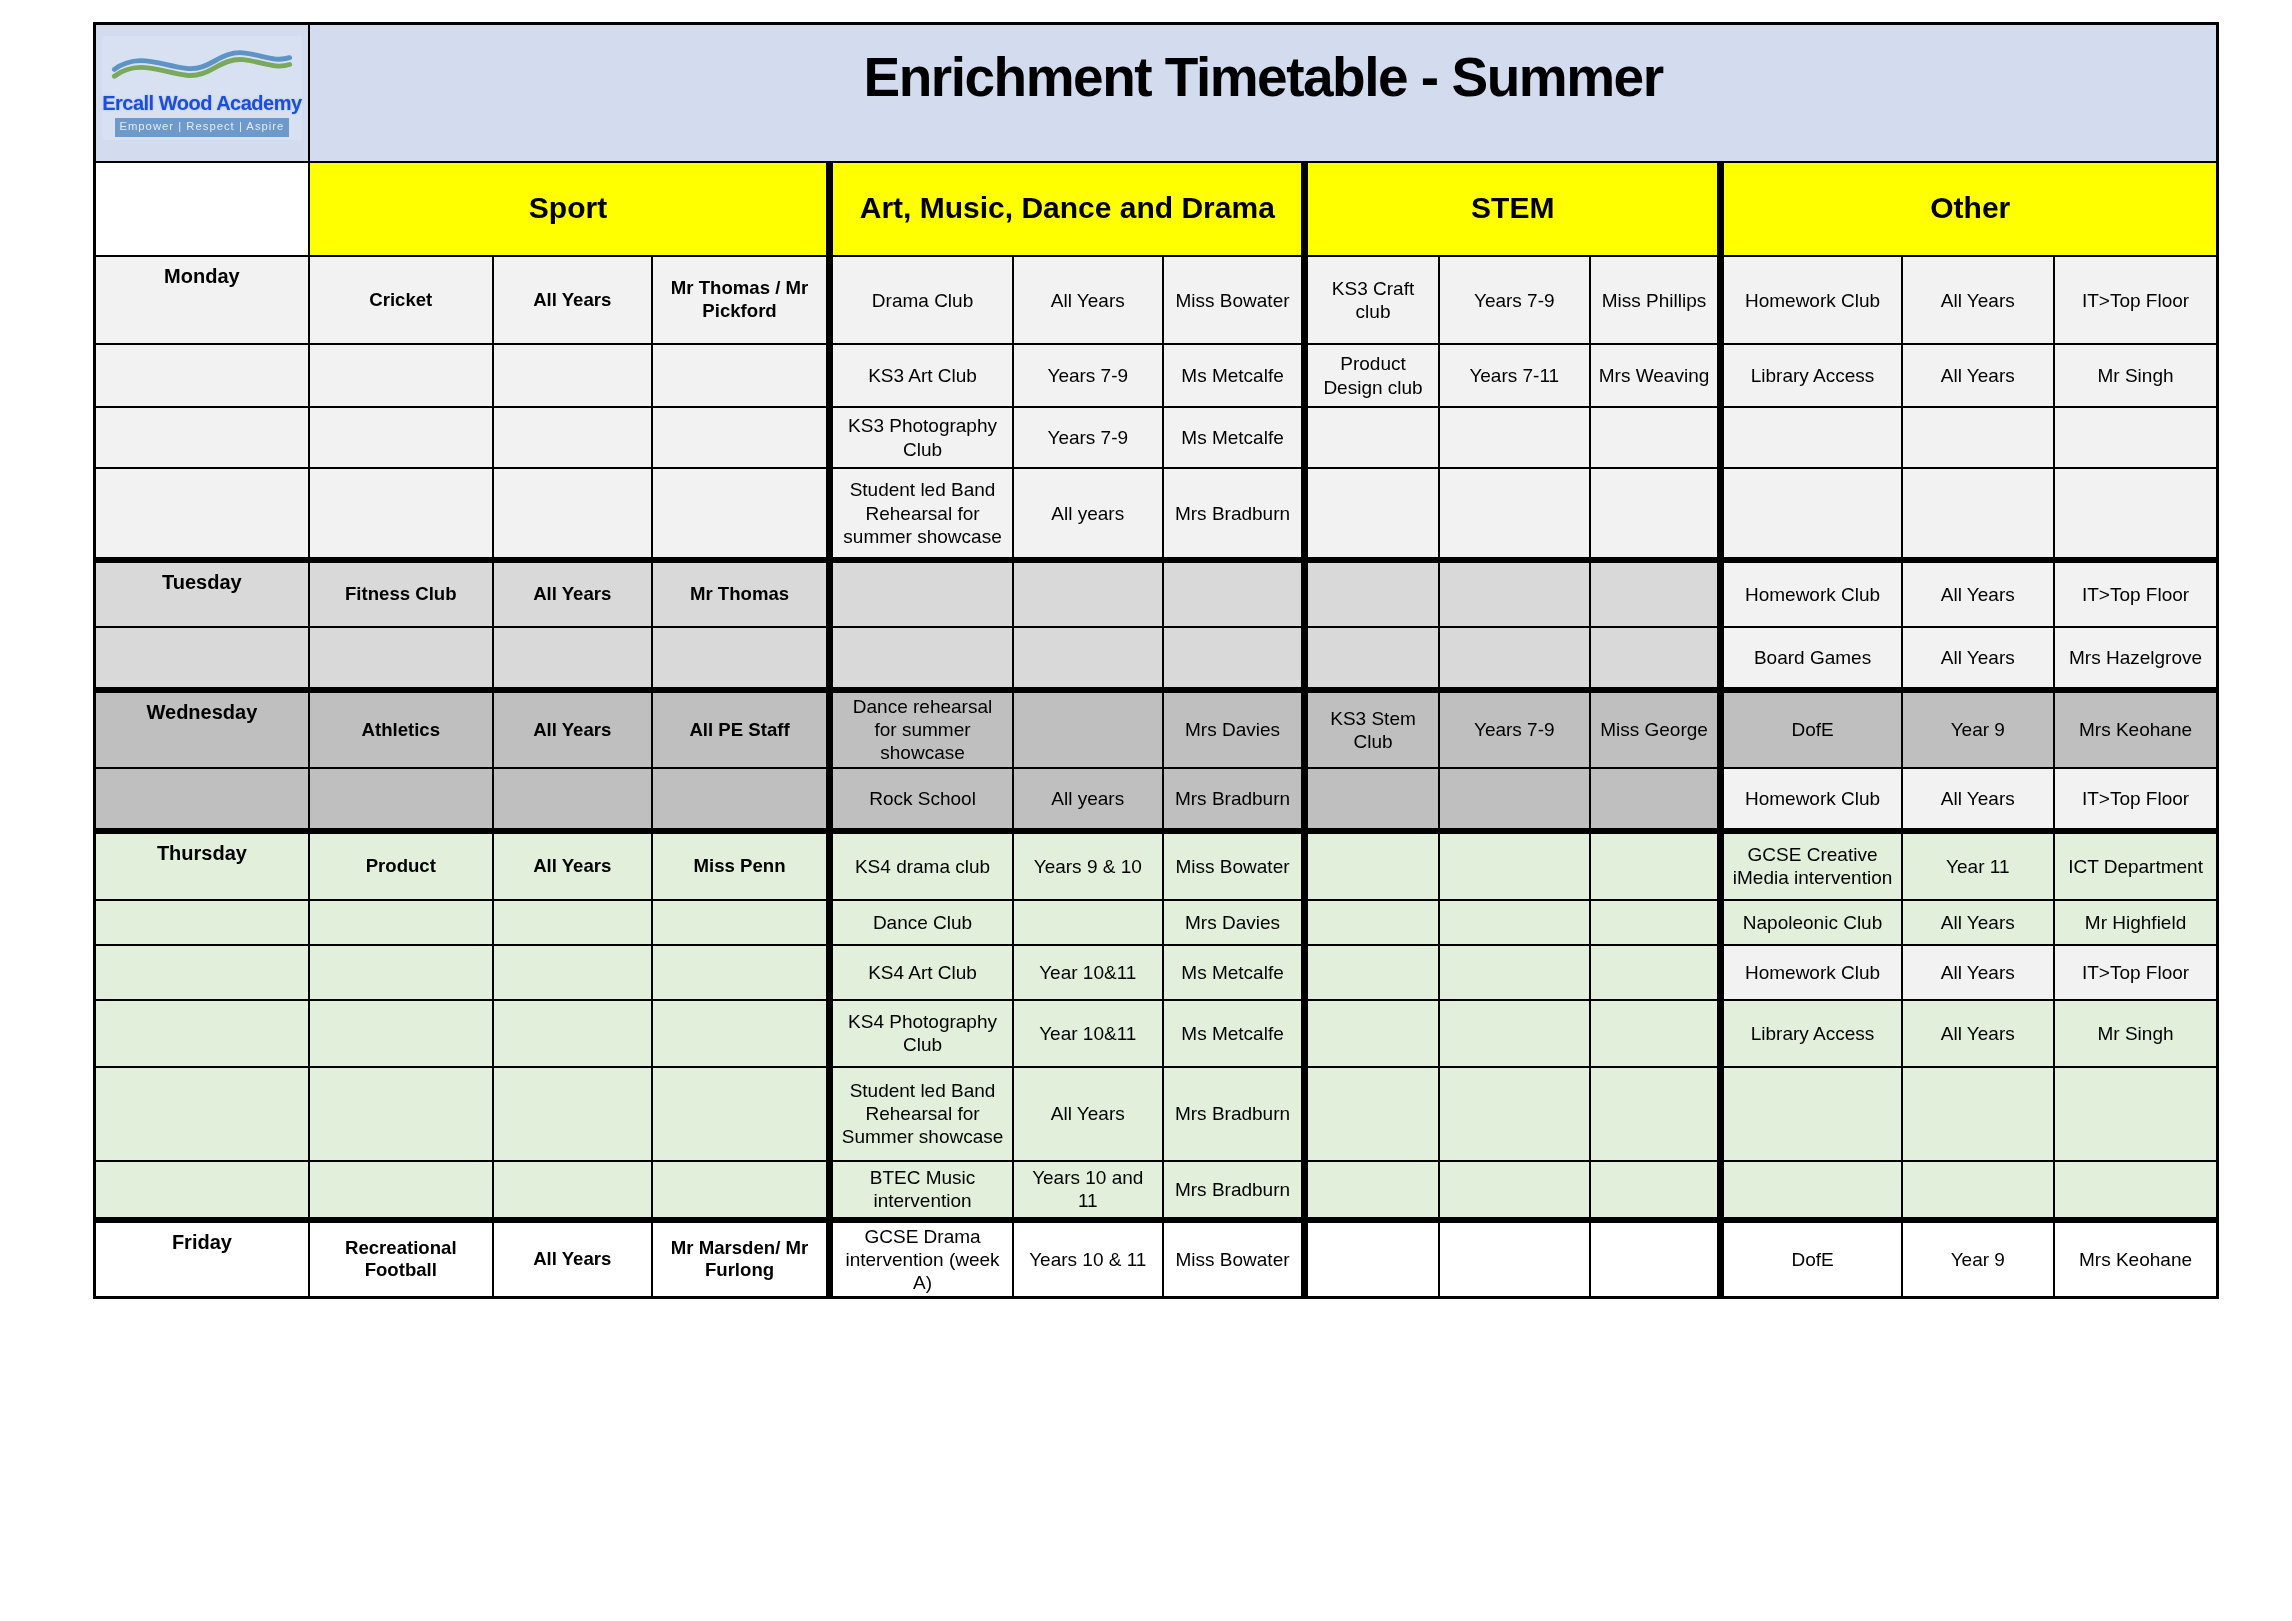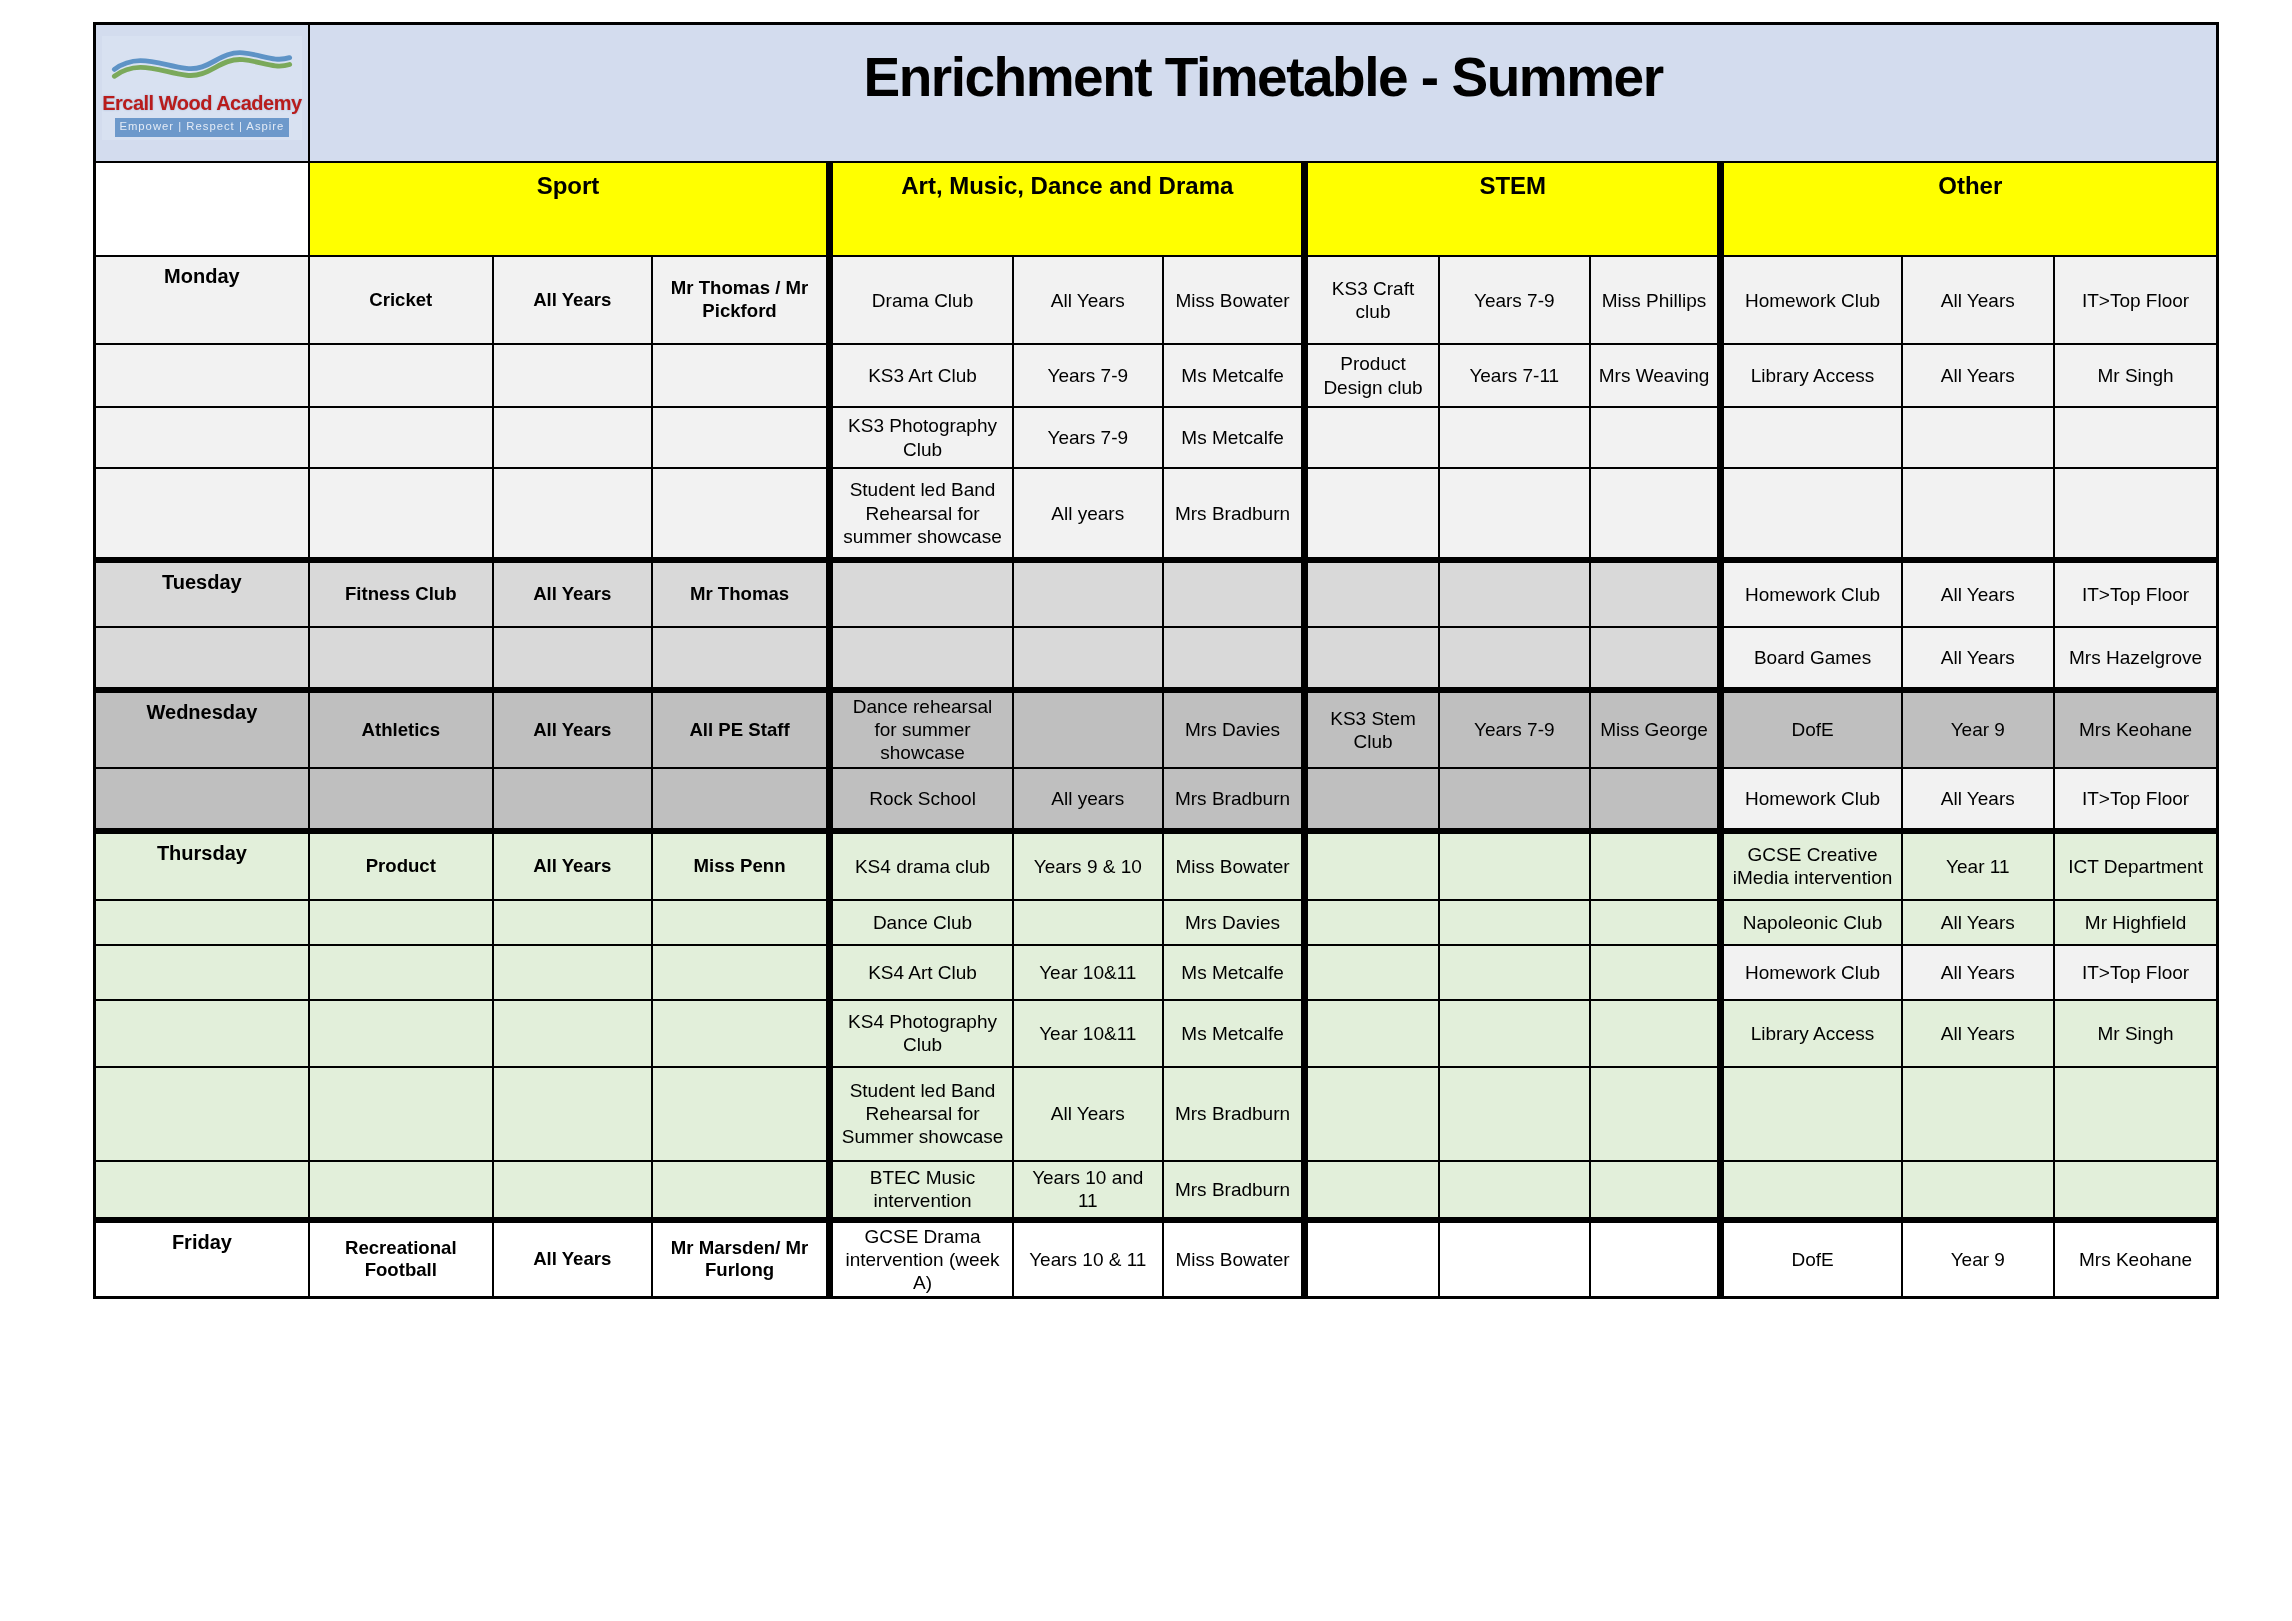--- a/index.html
+++ b/index.html
@@ -18,36 +18,36 @@
   td.secL{border-left:7.8px solid #000;}
   tr.blockTop > td{border-top:6.9px solid #000;}
   tr.catRow > td{border-bottom:2.9px solid #000;}
   td.hdr-logo{background:#D3DCEE;vertical-align:top;padding-top:7.8px;}
   td.hdr-title{
     background:#D3DCEE;font-weight:bold;font-size:55px;letter-spacing:-1.5px;
     vertical-align:middle;padding-bottom:33px;
   }
   td.blank{background:#ffffff;}
   td.cat{
-    background:#FFFF00;font-weight:bold;font-size:24px;
-    vertical-align:top;padding-top:7px;line-height:1.35;
+    background:#FFFF00;font-weight:bold;font-size:30px;
+    vertical-align:top;padding-top:25px;line-height:1.35;
   }
   td.dayCell{
     vertical-align:top;padding-top:6.9px;font-weight:bold;font-size:20px;
   }
   td.boldCell{font-weight:bold;font-size:18.6px;}
   
   .logo{
     width:200px;height:104px;margin:3.9px auto 0;background:#D8E1F1;
     display:flex;flex-direction:column;align-items:center;justify-content:flex-start;
     padding-top:9.8px;box-sizing:border-box;
   }
   .logo svg{display:block;}
   .logo-name{
-    font-weight:bold;font-size:20px;color:#b91c1c;letter-spacing:-0.5px;
+    font-weight:bold;font-size:20px;color:#1d4ed8;letter-spacing:-0.5px;
     margin-top:8px;white-space:nowrap;
     text-shadow:0 0 2px rgba(120,150,190,.6);
   }
   .logo-motto{
     margin-top:2.9px;width:174px;background:#6D99CB;color:#E3EBF6;
     font-size:11.3px;letter-spacing:1px;padding:2px 0 2.9px;white-space:nowrap;
   }
 </style>
 </head>
 <body>

